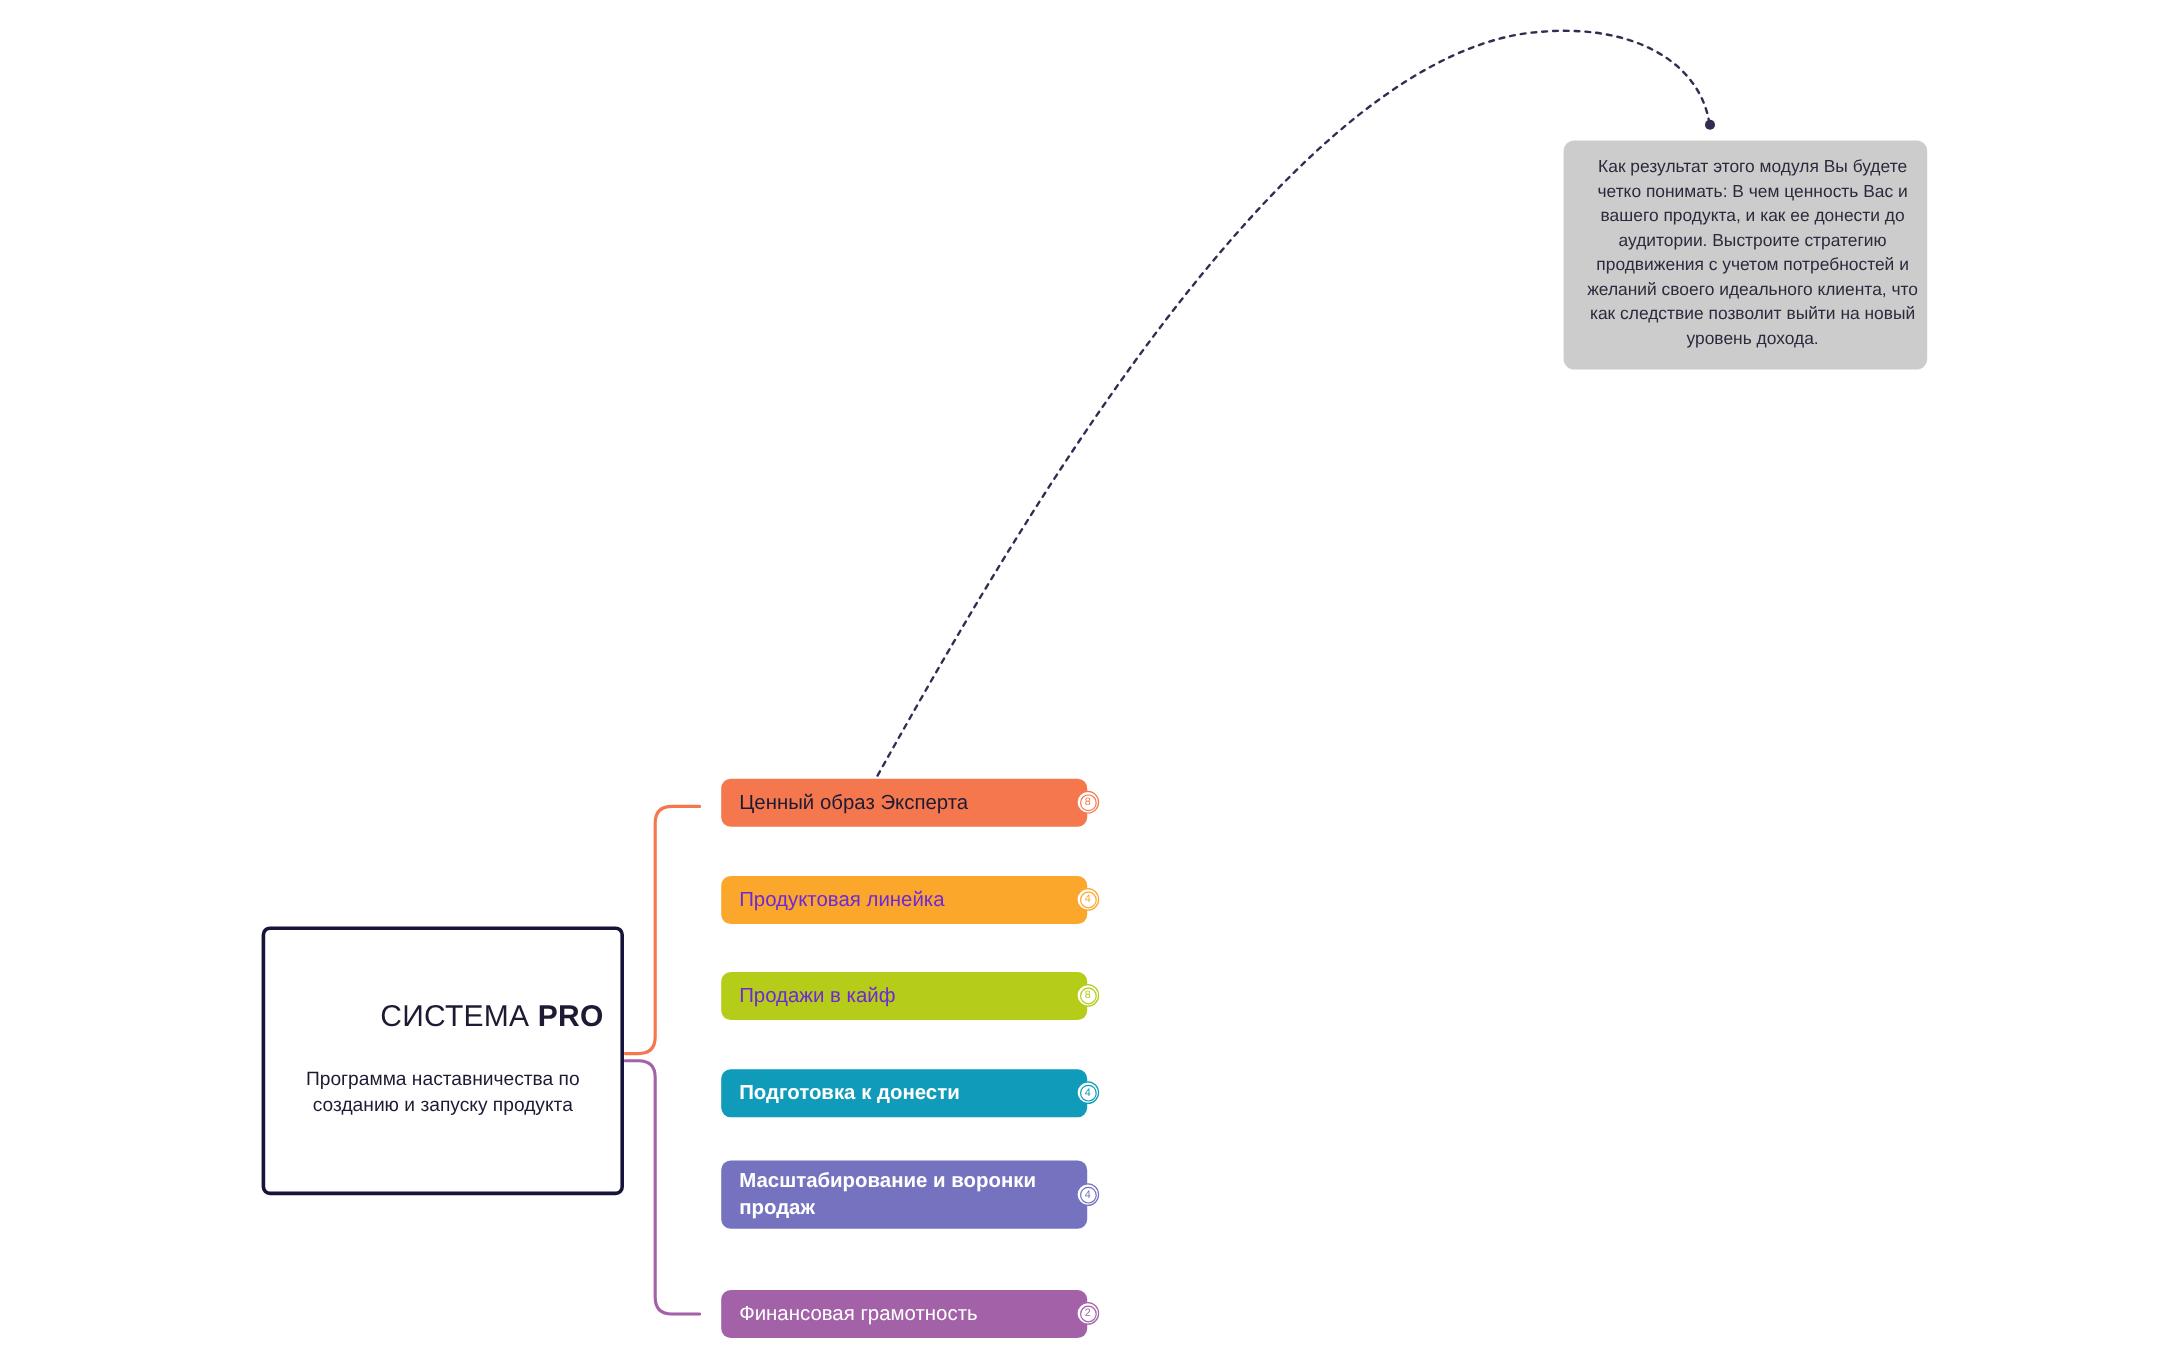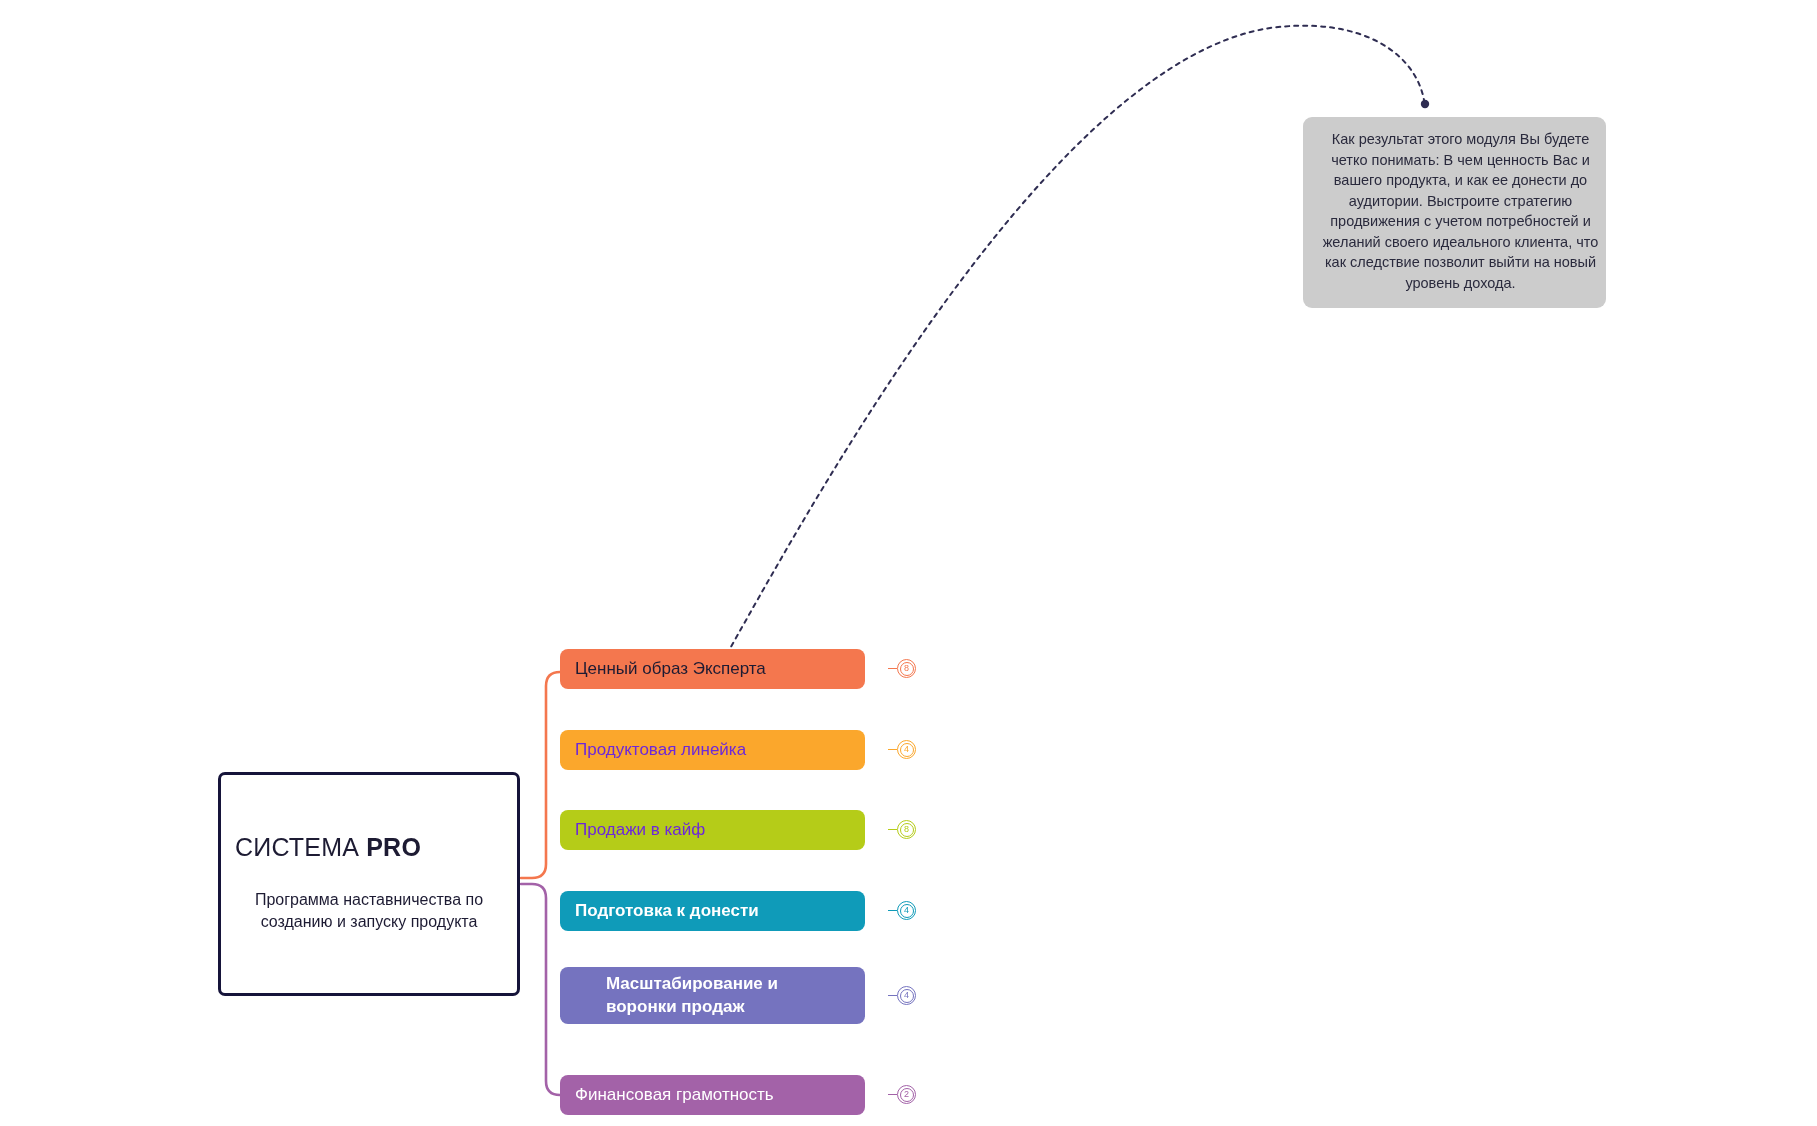--- a/index.html
+++ b/index.html
@@ -40,21 +40,21 @@
     left: 218px;
     top: 772px;
     width: 302px;
     height: 224px;
     box-sizing: border-box;
     border: 3px solid #16143a;
     border-radius: 7px;
     background: #ffffff;
     display: flex;
     flex-direction: column;
-    align-items: flex-start;
+    align-items: flex-end;
     justify-content: center;
     padding: 6px 14px 10px 14px;
   }
   .root-title {
     font-size: 25px;
     color: #1d1b33;
     letter-spacing: .2px;
     text-align: center;
     line-height: 1.2;
     white-space: nowrap;
@@ -66,21 +66,21 @@
     margin-top: 27px;
     font-size: 16px;
     color: #1d1b33;
     text-align: center;
     line-height: 1.35;
   }
 
   
   .branch {
     position: absolute;
-    left: 560px;
+    left: 601px;
     width: 305px;
     box-sizing: border-box;
     border-radius: 8px;
     display: flex;
     align-items: center;
     padding: 0 15px;
   }
   .branch-label {
     font-size: 17px;
     line-height: 1.3;
@@ -191,21 +191,21 @@
     <span class="branch-label" style="color:#ffffff;font-weight:bold;">Подготовка к донести</span>
   </div>
   <div class="badge-wrap" style="left:888px;top:901px;color:#0f9bb9;">
     <span class="badge-stem" style="background:#0f9bb9;"></span>
     <span class="badge">
       <span class="badge-inner">4</span>
     </span>
   </div>
 
   <div class="branch" style="top:967px;height:57px;background:#7573bf;">
-    <span class="branch-label" style="color:#ffffff;font-weight:bold;margin-left:31px;">Масштабирование и воронки продаж</span>
+    <span class="branch-label" style="color:#ffffff;font-weight:bold;">Масштабирование и воронки продаж</span>
   </div>
   <div class="badge-wrap" style="left:888px;top:986px;color:#7573bf;">
     <span class="badge-stem" style="background:#7573bf;"></span>
     <span class="badge">
       <span class="badge-inner">4</span>
     </span>
   </div>
 
   <div class="branch" style="top:1075px;height:40px;background:#a362a8;">
     <span class="branch-label" style="color:#ffffff;">Финансовая грамотность</span>

